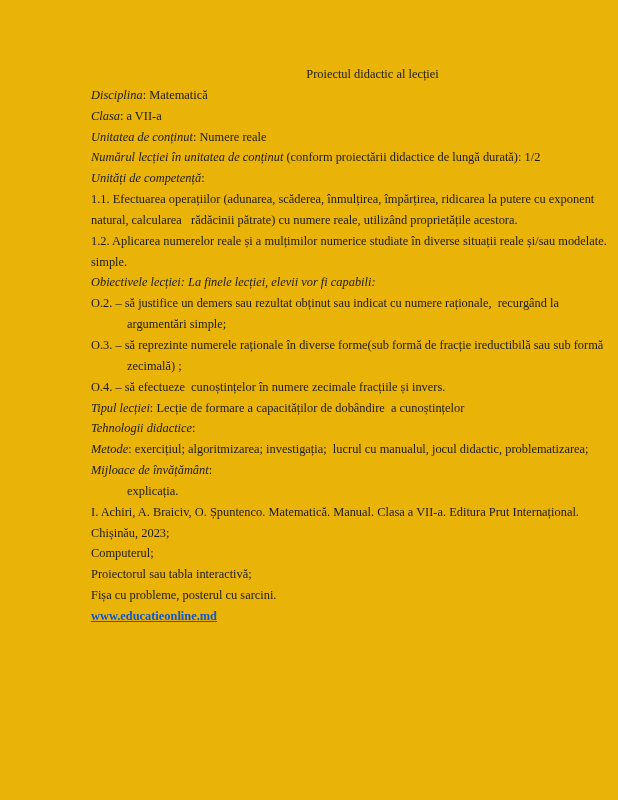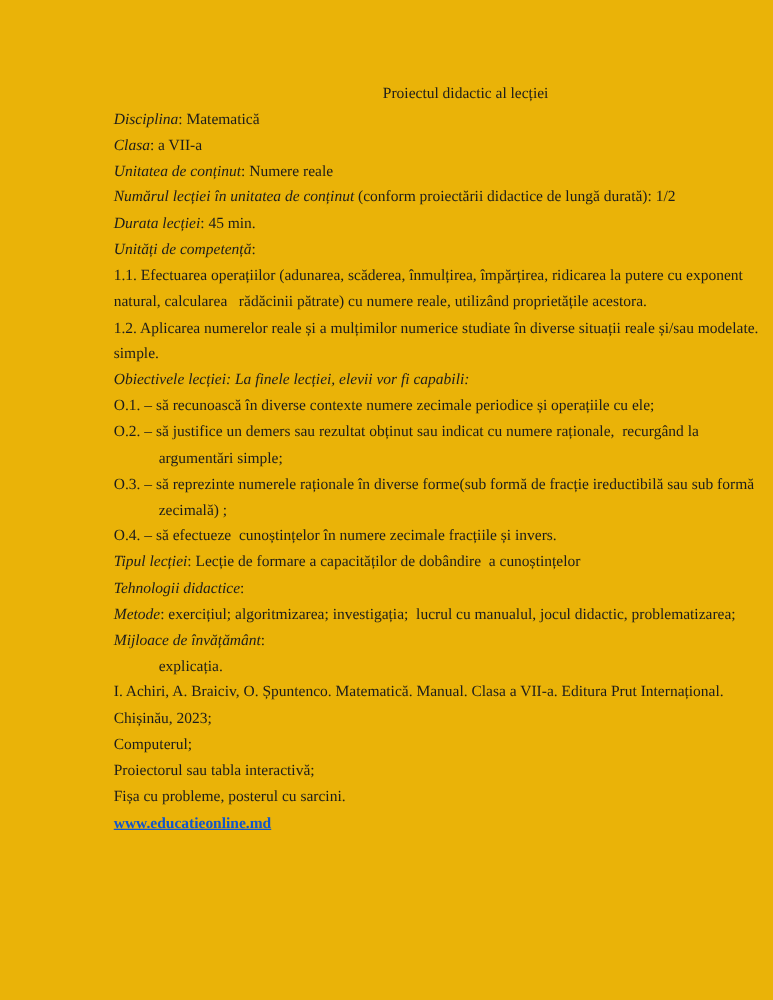--- a/index.html
+++ b/index.html
@@ -45,28 +45,26 @@
 </head>
 <body>
 
 <div class="page">
   <div class="content">
       <div class="line center"><span class="seg">Proiectul didactic al lecției</span></div>
       <div class="line"><span class="seg italic">Disciplina</span><span class="seg">: Matematică</span></div>
       <div class="line"><span class="seg italic">Clasa</span><span class="seg">: a VII-a</span></div>
       <div class="line"><span class="seg italic">Unitatea de conținut</span><span class="seg">: Numere reale</span></div>
       <div class="line"><span class="seg italic">Numărul lecției în unitatea de conținut</span><span class="seg"> (conform proiectării didactice de lungă durată): 1/2</span></div>
-      <div class="line"><span class="seg italic">Durata lecției</span><span class="seg">: 45 min.</span></div>
       <div class="line"><span class="seg italic">Unități de competență</span><span class="seg">:</span></div>
       <div class="line"><span class="seg">1.1. Efectuarea operațiilor (adunarea, scăderea, înmulțirea, împărțirea, ridicarea la putere cu exponent</span></div>
       <div class="line"><span class="seg">natural, calcularea   rădăcinii pătrate) cu numere reale, utilizând proprietățile acestora.</span></div>
       <div class="line"><span class="seg">1.2. Aplicarea numerelor reale și a mulțimilor numerice studiate în diverse situații reale și/sau modelate.</span></div>
       <div class="line"><span class="seg">simple.</span></div>
       <div class="line"><span class="seg italic">Obiectivele lecției: La finele lecției, elevii vor fi capabili:</span></div>
-      <div class="line"><span class="seg">O.1. – să recunoască în diverse contexte numere zecimale periodice și operațiile cu ele;</span></div>
       <div class="line"><span class="seg">O.2. – să justifice un demers sau rezultat obținut sau indicat cu numere raționale,  recurgând la</span></div>
       <div class="line indent"><span class="seg">argumentări simple;</span></div>
       <div class="line"><span class="seg">O.3. – să reprezinte numerele raționale în diverse forme(sub formă de fracție ireductibilă sau sub formă</span></div>
       <div class="line indent"><span class="seg">zecimală) ;</span></div>
       <div class="line"><span class="seg">O.4. – să efectueze  cunoștințelor în numere zecimale fracțiile și invers.</span></div>
       <div class="line"><span class="seg italic">Tipul lecției</span><span class="seg">: Lecție de formare a capacităților de dobândire  a cunoștințelor</span></div>
       <div class="line"><span class="seg italic">Tehnologii didactice</span><span class="seg">:</span></div>
       <div class="line"><span class="seg italic">Metode</span><span class="seg">: exercițiul; algoritmizarea; investigația;  lucrul cu manualul, jocul didactic, problematizarea;</span></div>
       <div class="line"><span class="seg italic">Mijloace de învățământ</span><span class="seg">:</span></div>
       <div class="line indent"><span class="seg">explicația.</span></div>

